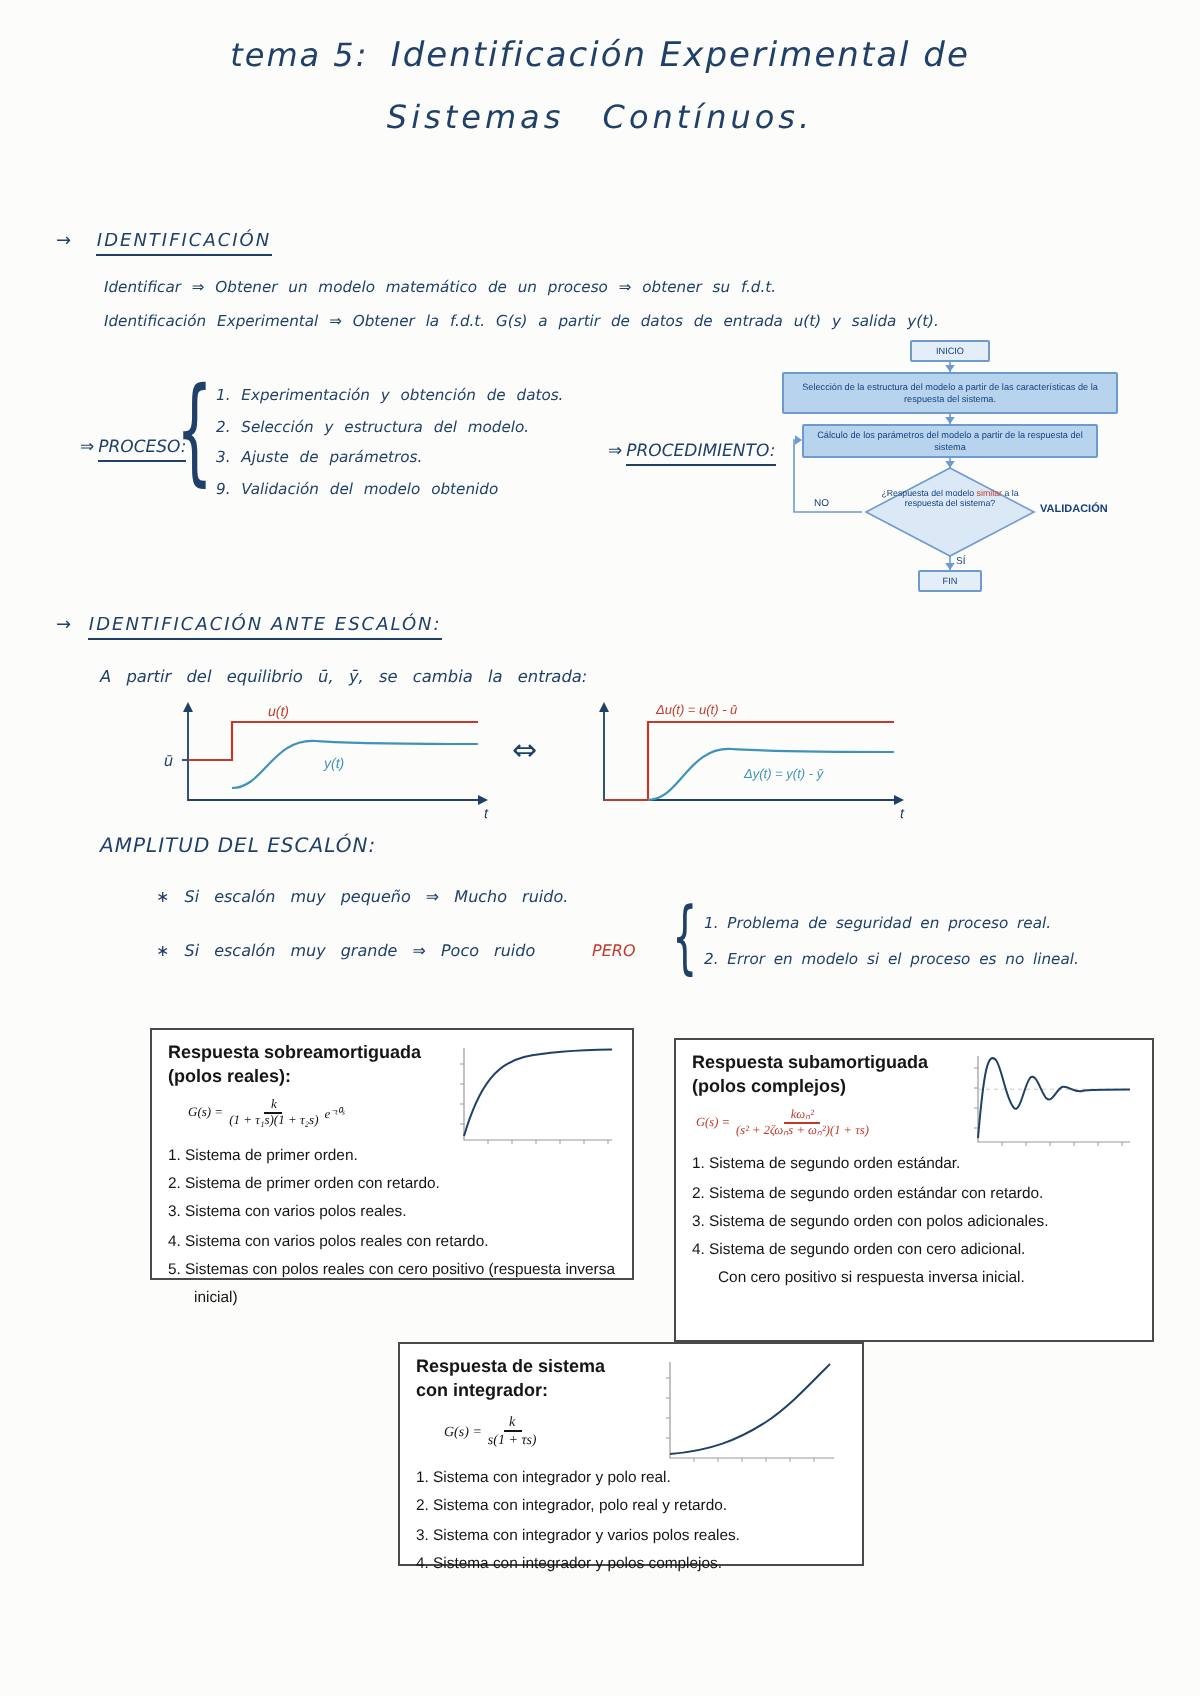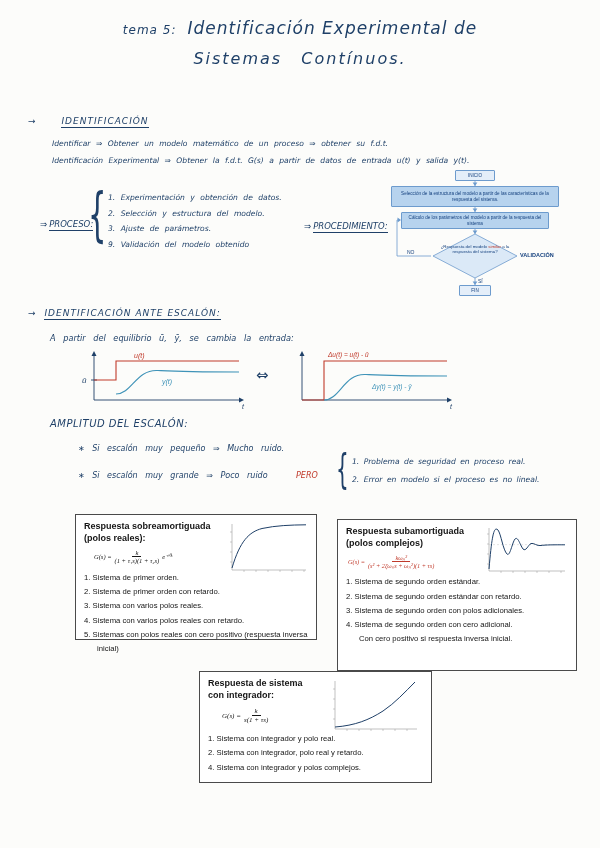--- a/index.html
+++ b/index.html
@@ -21,28 +21,28 @@
   .fc-box{position:absolute;background:#b7d3ee;border:0.7px solid #6d9bcd;color:#14407e;font-size:4.6px;line-height:5.4px;display:flex;align-items:center;justify-content:center;text-align:center;padding:1px 3px;overflow:hidden;border-radius:1px}
   .fc-terminal{background:#e4eef9}
   svg{display:block}
 </style>
 </head>
 <body>
 
 <div class="page">
 
   <div class="abs hw" style="left:0;top:18px;width:600px;text-align:center;">
-    <span style="font-size:12px;letter-spacing:1px;">tema 5:</span>
+    <span style="font-size:16px;letter-spacing:1px;">tema 5:</span>
     <span style="font-size:17px;letter-spacing:1px;margin-left:6px;">Identificación Experimental de</span>
   </div>
   <div class="abs hw" style="left:0;top:49px;width:600px;text-align:center;font-size:16px;letter-spacing:2px;word-spacing:12px;">Sistemas Contínuos.</div>
 
   <div class="abs hw" style="left:28px;top:116px;font-size:9px;letter-spacing:1px;">
     <span>→</span>
-    <span class="underline" style="margin-left:21px;">IDENTIFICACIÓN</span>
+    <span class="underline" style="margin-left:8px;">IDENTIFICACIÓN</span>
   </div>
   <div class="abs hw" style="left:52px;top:139px;font-size:7.6px;word-spacing:3px;">Identificar ⇒ Obtener un modelo matemático de un proceso ⇒ obtener su f.d.t.</div>
   <div class="abs hw" style="left:52px;top:156px;font-size:7.6px;word-spacing:3px;">Identificación Experimental ⇒ Obtener la f.d.t. G(s) a partir de datos de entrada u(t) y salida y(t).</div>
 
   <div class="abs hw" style="left:40px;top:219px;font-size:8.5px;">
     <span>⇒</span><span class="underline" style="margin-left:2px;">PROCESO:</span>
   </div>
   <div class="abs brace" style="left:88px;top:186px;font-size:58px;">{</div>
   <div class="abs hw" style="left:108px;top:190px;font-size:7.6px;line-height:15.6px;word-spacing:3px;">
     <div>1. Experimentación y obtención de datos.</div>
@@ -224,17 +224,18 @@
         <span>G(s) =</span>
         <span class="frac">
             <span class="num">k</span>
             <span>s(1 + τs)</span>
           </span>
       </div>
     </div>
     <div class="plist" style="margin-top:4px;">
       <div>1.  Sistema con integrador y polo real.</div>
       <div>2.  Sistema con integrador, polo real y retardo.</div>
+      <div>3.  Sistema con integrador y varios polos reales.</div>
       <div>4.  Sistema con integrador  y polos complejos.</div>
     </div>
   </div>
 
 </div>
 
 </body></html>

